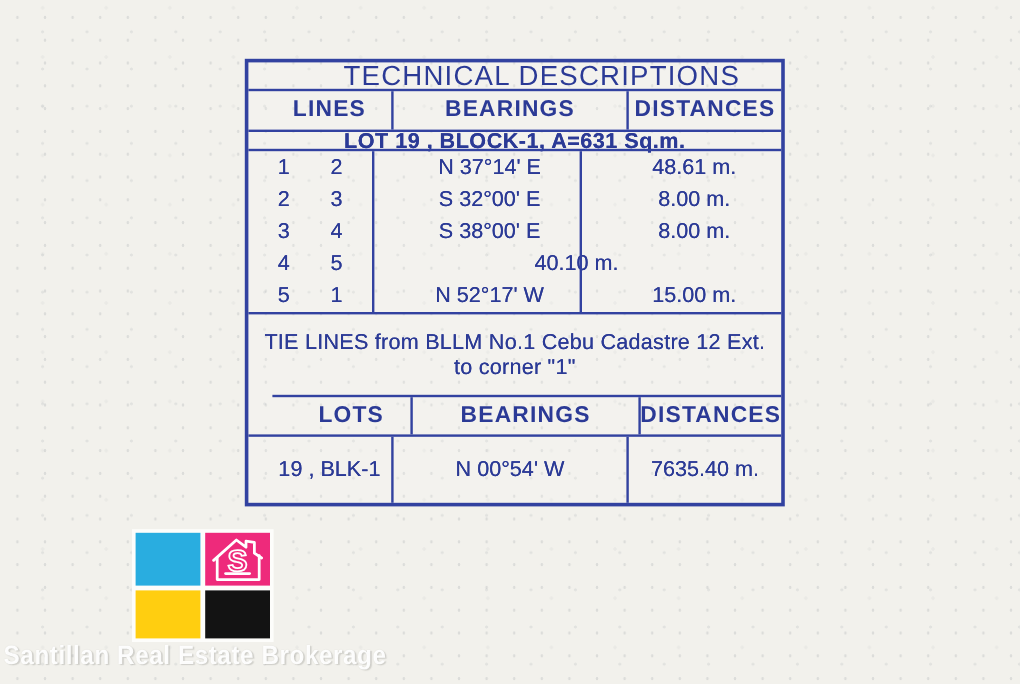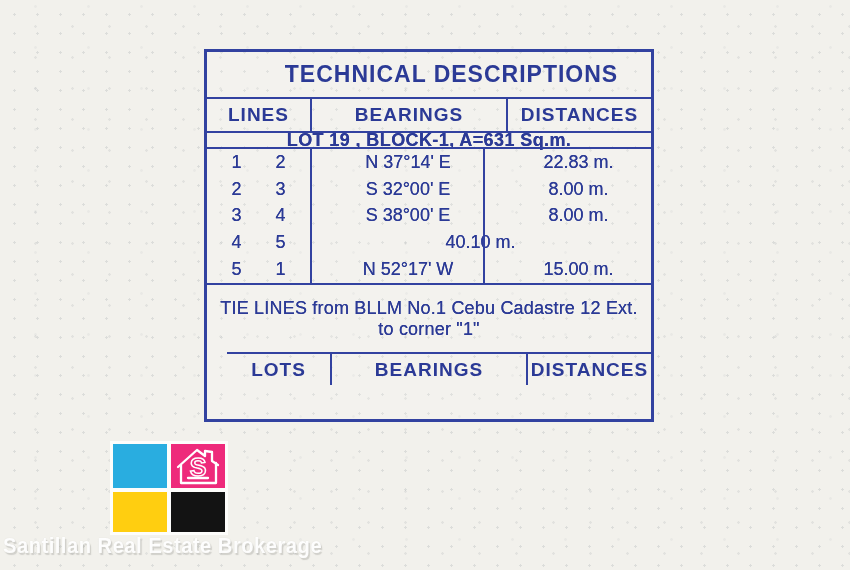--- a/index.html
+++ b/index.html
@@ -22,29 +22,29 @@
   .tdtable{
     position:absolute; left:204px; top:49px;
     width:450px; height:373px;
     box-sizing:border-box;
     border:3px solid #3242a0;
     display:flex; flex-direction:column;
     background:rgba(255,255,255,.12);
   }
   .r{box-sizing:border-box; flex:0 0 auto; display:flex; align-items:center; justify-content:center;}
   .r + .r{border-top:2px solid #3242a0;}
-  .r-title{height:45px; font-size:23px; font-weight:700; letter-spacing:1px;padding-left:45px;}
+  .r-title{height:22px; font-size:23px; font-weight:400; letter-spacing:1px;padding-left:45px;}
   .r-head{height:34px; font-size:19px; font-weight:700; letter-spacing:1px;}
   .r-lot{height:16px; font-size:18px; font-weight:700; letter-spacing:.4px;}
   .r-data{height:136px; flex-direction:column; justify-content:space-around; position:relative; font-size:18px;}
   .r-tie{height:69px; flex-direction:column; justify-content:center; gap:0; font-size:18px; letter-spacing:.2px;}
   .r-tiehead{height:33px; font-size:19px; font-weight:700; letter-spacing:1px;margin-left:20px;}
   .r-tierow{flex:1 1 auto; font-size:18px;}
 
-  .cols{justify-content:flex-start;}
+  .cols{justify-content:flex-start;padding-left:16px;}
   .c{box-sizing:border-box; height:100%; display:flex; align-items:center; justify-content:center;}
   .c1{width:103px;}
   .c2{width:196px; border-left:2px solid #3242a0;}
   .c3{flex:1; border-left:2px solid #3242a0;}
 
   .drow{display:flex; width:100%; flex:0 0 auto; align-items:center;}
   .drow .c2,.drow .c3{border-left:none;}
   .pair{gap:34px;}
   .r-data .vline{position:absolute; top:0; bottom:0; width:2px; background:#3242a0;}
   .vline.v1{left:103px;}
@@ -95,21 +95,21 @@
     <div class="r r-data ink">
       <div class="vline v1"></div>
       <div class="vline v2"></div>
 
       <div class="drow">
         <div class="c c1 pair">
           <span>1</span>
           <span>2</span>
         </div>
         <div class="c c2">N 37°14' E</div>
-        <div class="c c3">22.83 m.</div>
+        <div class="c c3">48.61 m.</div>
       </div>
 
       <div class="drow">
         <div class="c c1 pair">
           <span>2</span>
           <span>3</span>
         </div>
         <div class="c c2">S 32°00' E</div>
         <div class="c c3">8.00 m.</div>
       </div>
@@ -145,20 +145,25 @@
       <div>TIE LINES from BLLM No.1 Cebu Cadastre 12 Ext.</div>
       <div>to corner "1"</div>
     </div>
 
     <div class="r r-tiehead cols">
       <div class="c c1">LOTS</div>
       <div class="c c2">BEARINGS</div>
       <div class="c c3">DISTANCES</div>
     </div>
 
+    <div class="r r-tierow cols ink">
+      <div class="c c1">19 , BLK-1</div>
+      <div class="c c2">N 00°54' W</div>
+      <div class="c c3">7635.40 m.</div>
+    </div>
 
   </div>
 
   <div class="logo">
     <div class="sq sq-cyan"></div>
     <div class="sq sq-pink">
       <svg viewBox="0 0 54 44">
         <g fill="none" stroke="#ffffff" stroke-width="2.3" stroke-linecap="round" stroke-linejoin="round">
           <path d="M7 23 L26 6 L34 12 L34 7 L41 8 L41 17 L47 21"></path>
           <path d="M10 21 L10 39 L45 39 L45 19"></path>

